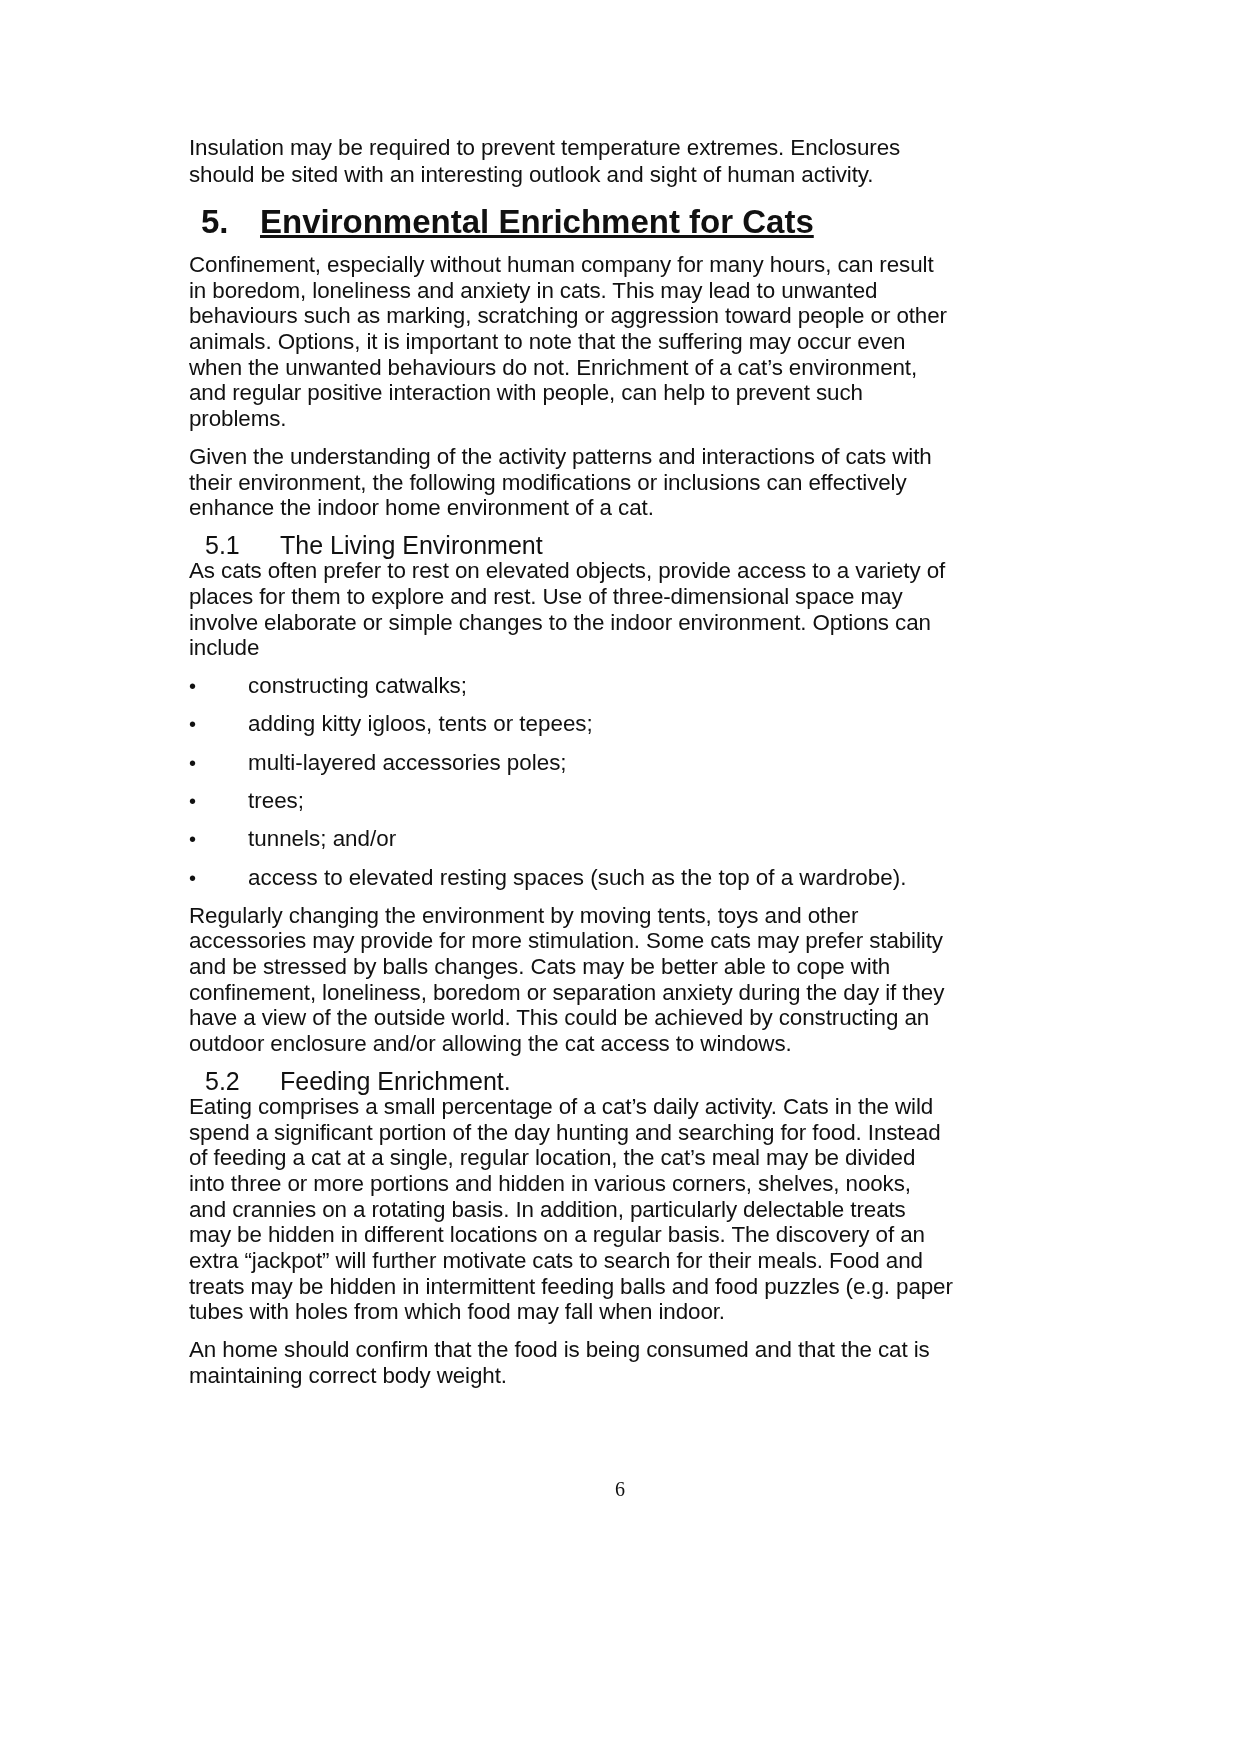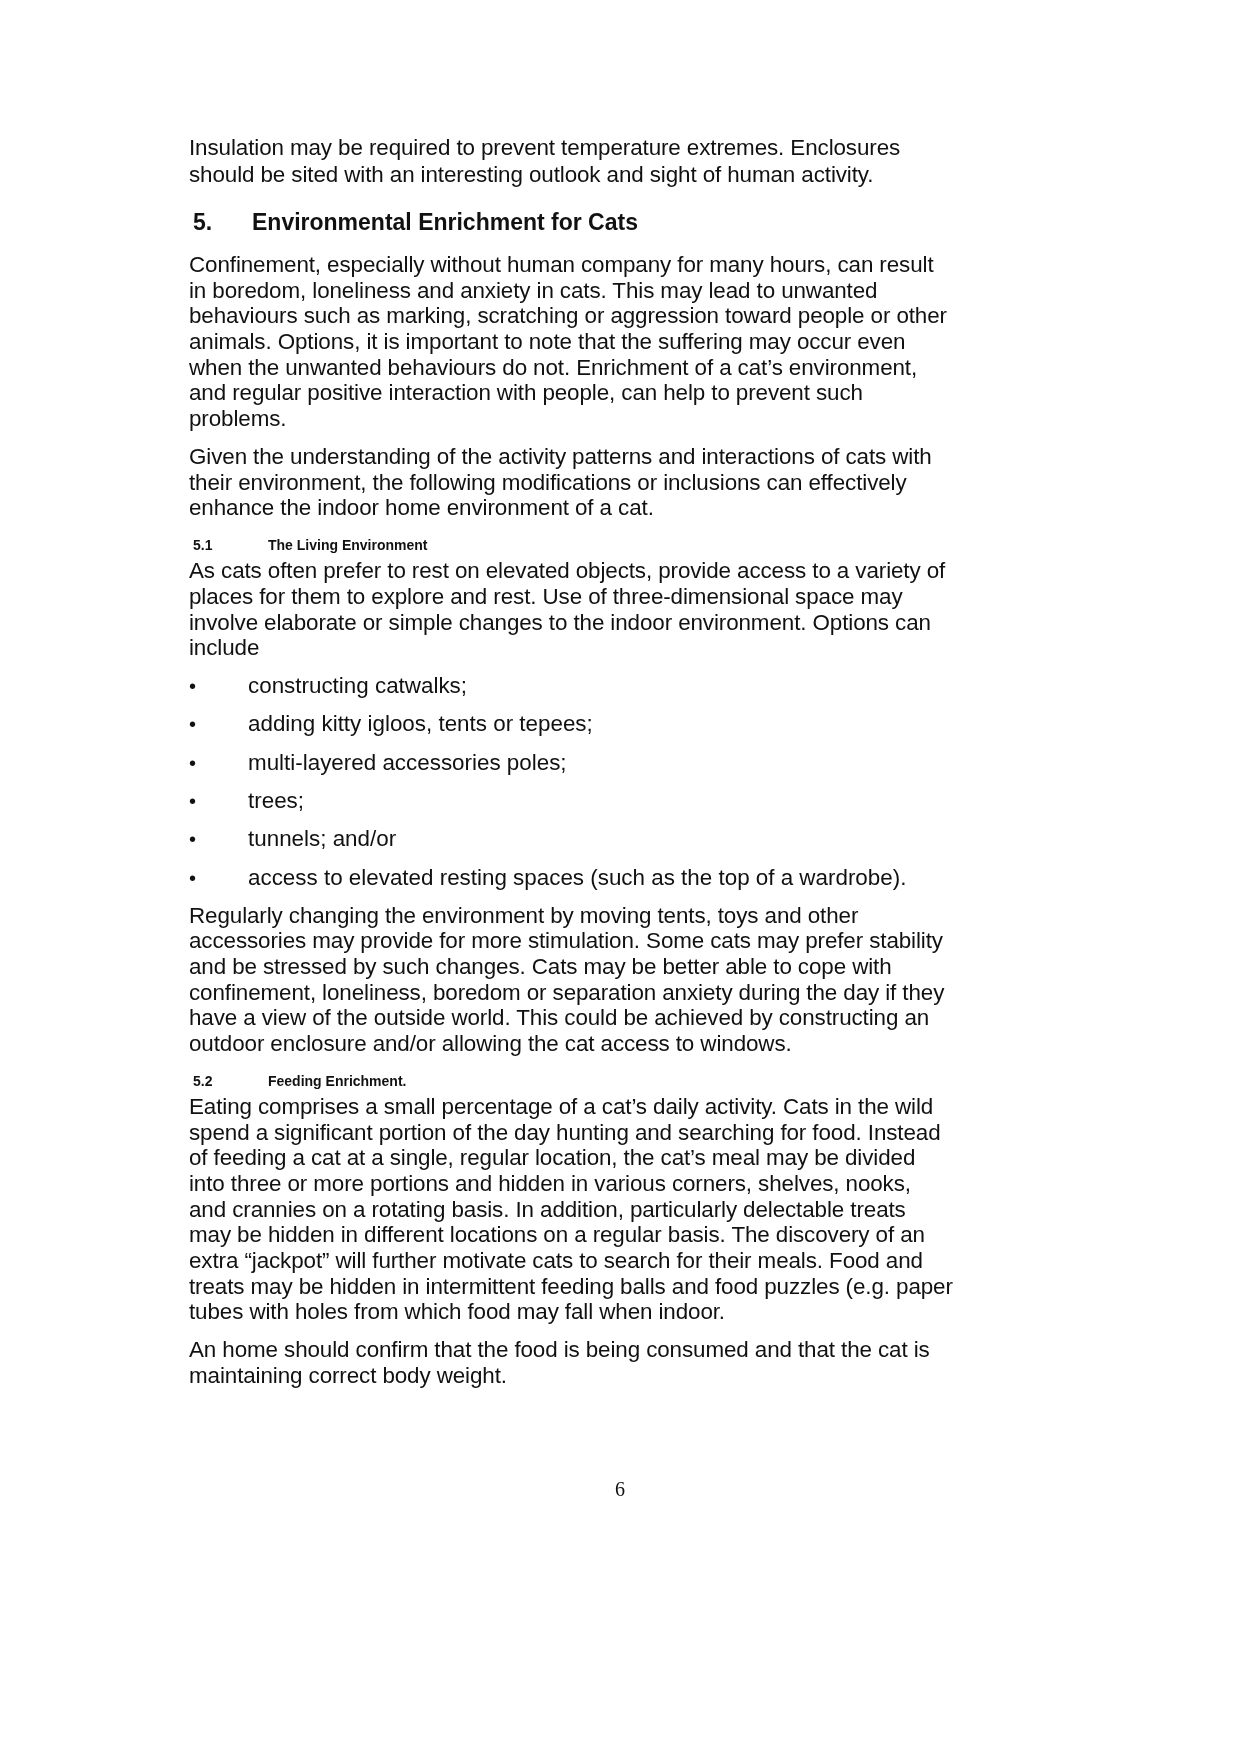--- a/index.html
+++ b/index.html
@@ -3,23 +3,23 @@
 <meta charset="utf-8">
 <style>
   html, body { margin: 0; padding: 0; background: #ffffff; }
   body { width: 1240px; height: 1755px; position: relative; overflow: hidden; }
   .page {
     position: absolute; left: 189px; top: 0; width: 880px;
     font-family: "Liberation Sans", sans-serif; color: #111111;
     font-size: 22.4px; line-height: 28.8px;
   }
   .ln { position: absolute; left: 0; white-space: nowrap; letter-spacing: -0.1px; }
-  .h1 { position: absolute; left: 4px; font-weight: bold; font-size: 23px; white-space: nowrap; }
+  .h1 { position: absolute; left: 12px; font-weight: bold; font-size: 33px; white-space: nowrap; text-decoration: underline; }
   .h1 .num { display: inline-block; width: 59px; }
-  .h2 { position: absolute; left: 4px; font-weight: bold; font-size: 14px; white-space: nowrap; }
+  .h2 { position: absolute; left: 16px; font-weight: normal; font-size: 25px; white-space: nowrap; }
   .h2 .num { display: inline-block; width: 75px; }
   .bul { position: absolute; left: 0; white-space: nowrap; }
   .bul .dot { display: inline-block; width: 59px; font-size: 20px; }
   .pnum {
     position: absolute; left: 0; width: 1240px; text-align: center;
     font-family: "Liberation Serif", serif; font-size: 20px; color: #111;
   }
 </style>
 </head>
 <body>
@@ -79,21 +79,21 @@
       <span class="dot">•</span><span>tunnels; and/or</span>
     </div>
     <div class="bul" style="top:864px">
       <span class="dot">•</span><span>access to elevated resting spaces (such as the top of a wardrobe).</span>
     </div>
   </div>
 
   <div>
     <div class="ln" style="top:902px">Regularly changing the environment by moving tents, toys and other</div>
     <div class="ln" style="top:927px">accessories may provide for more stimulation.  Some cats may prefer stability</div>
-    <div class="ln" style="top:953px">and be stressed by such changes.  Cats may be better able to cope with</div>
+    <div class="ln" style="top:953px">and be stressed by balls changes.  Cats may be better able to cope with</div>
     <div class="ln" style="top:979px">confinement, loneliness, boredom or separation anxiety during the day if they</div>
     <div class="ln" style="top:1004px">have a view of the outside world.  This could be achieved by constructing an</div>
     <div class="ln" style="top:1030px">outdoor enclosure and/or allowing the cat access to windows.</div>
   </div>
 
   <div class="h2" style="top:1067px">
     <span class="num">5.2</span><span>Feeding Enrichment.</span>
   </div>
 
   <div>

